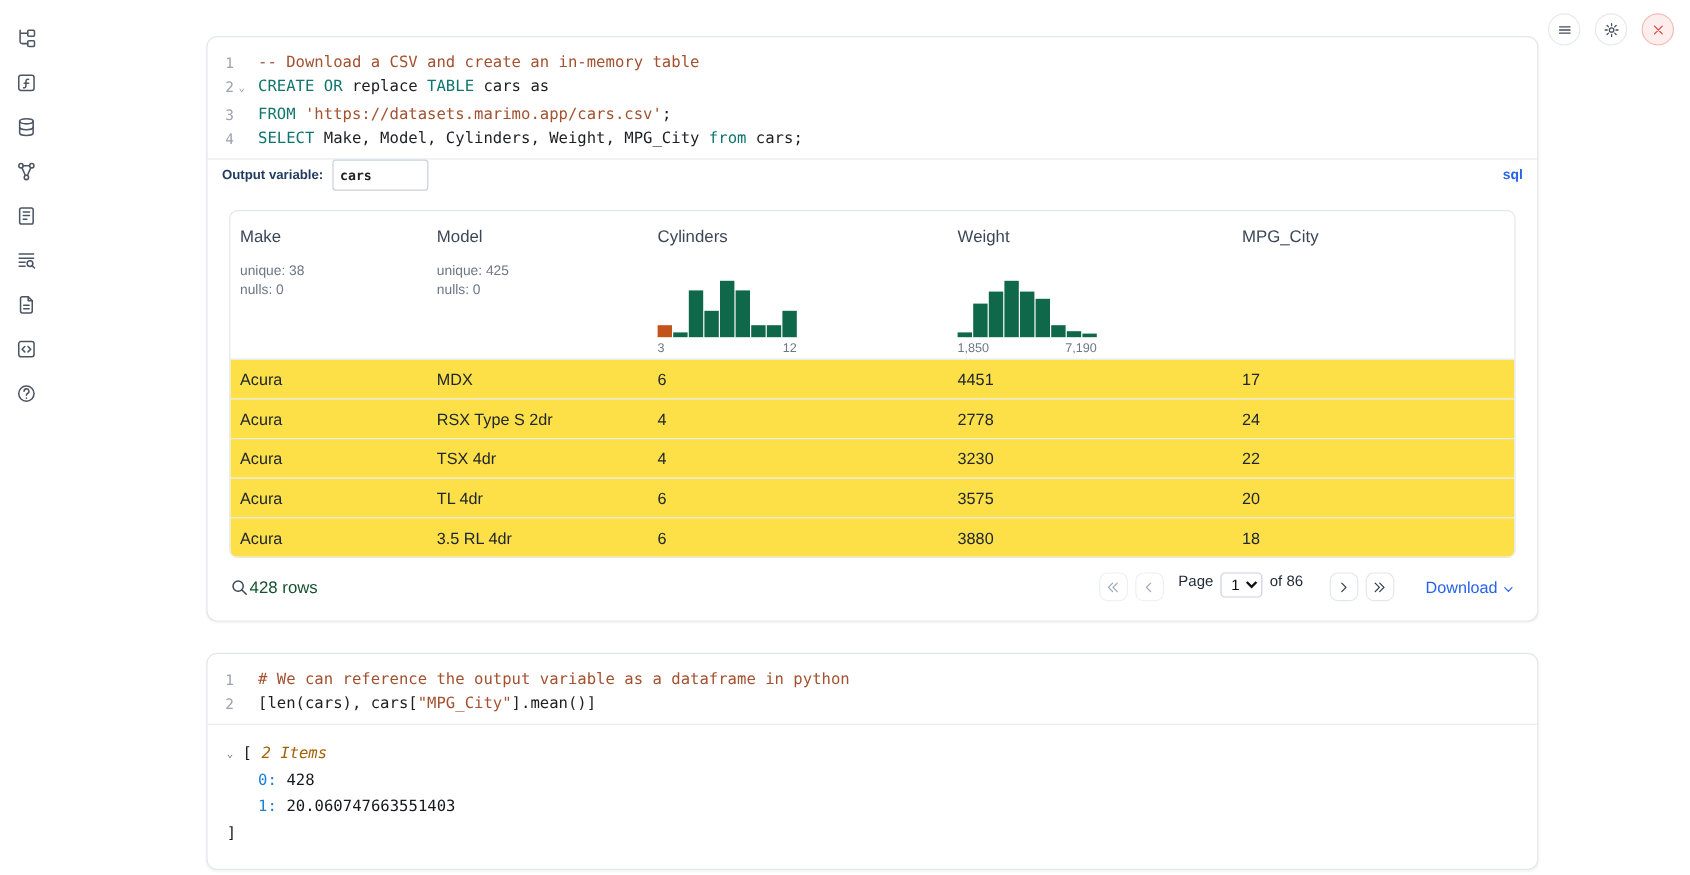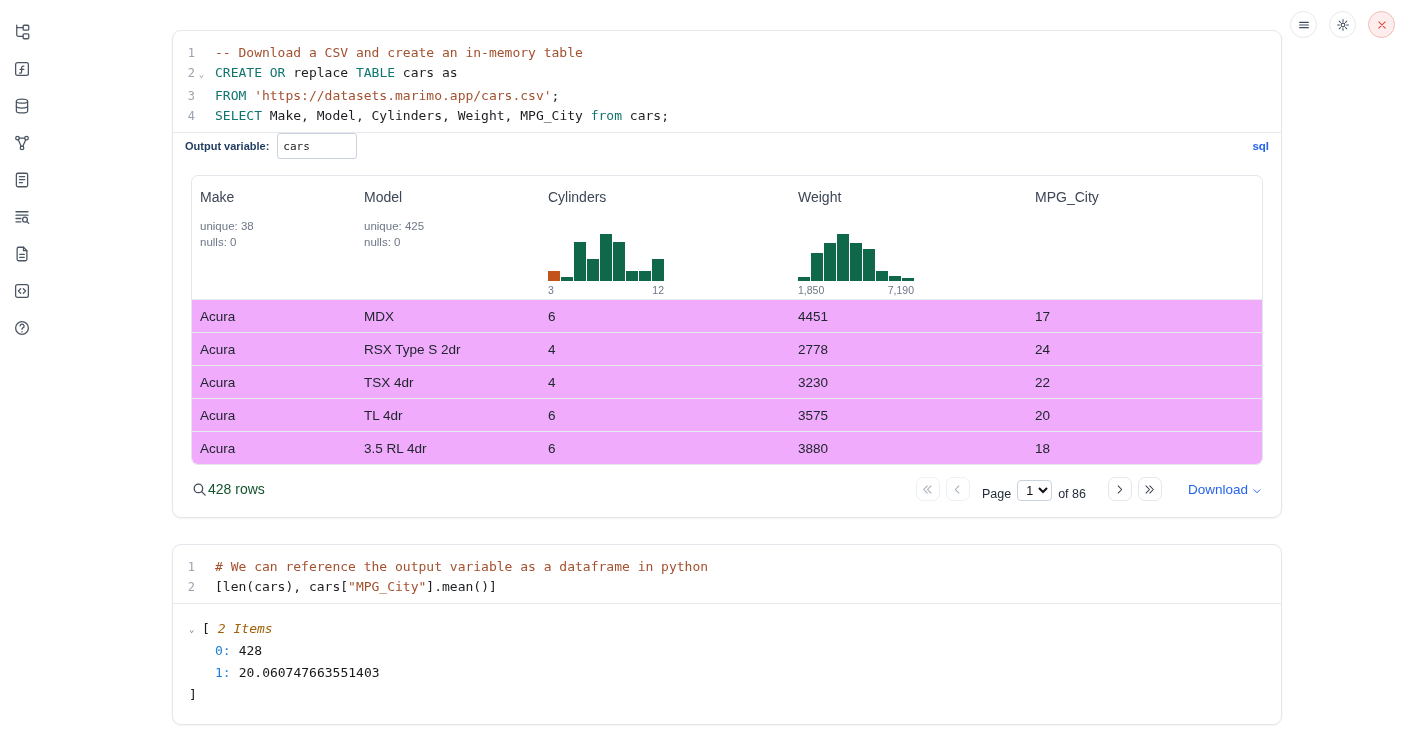--- a/index.html
+++ b/index.html
@@ -30,44 +30,44 @@
   .fold{width:13px;flex:none;color:#8a94a3;font-size:9px;text-align:center;line-height:23px}
   .code-text{padding-left:7px;white-space:pre;color:#1c1e21}
   .tok-kw{color:var(--kw)}
   .tok-com{color:var(--com)}
   .tok-str{color:var(--str)}
   .tok-pl{color:#1c1e21}
 
   
   .outvar-row{border-top:1px solid #e6e9ee;height:27px;display:flex;align-items:center;padding:0 12px;gap:8px}
   .outvar-label{font-size:11px;font-weight:700;color:#1f3a5f}
-  .outvar-input{width:80px;height:18px;border:1px solid #c9d2dd;border-radius:3px;font-size:11px;font-weight:400;color:#222;padding:12px 5px;font-family:"DejaVu Sans Mono",monospace}
+  .outvar-input{width:80px;height:18px;border:1px solid #c9d2dd;border-radius:3px;font-size:11px;font-weight:700;color:#222;padding:12px 5px;font-family:"DejaVu Sans Mono",monospace}
   .lang-badge{margin-left:auto;font-size:11.5px;font-weight:600;color:var(--blue);cursor:pointer}
 
   
   .table-wrap{margin:16px 18px 0 18px;border:1px solid #e3e7ec;border-radius:7px;overflow:hidden}
   .thead,.tr{display:grid;grid-template-columns:164px 184px 250px 237px 1fr}
   .thead{height:123px}
   .th{padding:13px 8px 0 8px;display:flex;flex-direction:column;cursor:pointer}
   .th-label{font-size:14px;color:#3c4656;margin-bottom:13px}
   .th-meta{font-size:11.5px;color:#6d7787;line-height:16px}
   .hist{margin-top:auto}
   .hist-bars{display:flex;align-items:flex-end;gap:1px;height:48px;width:116px}
   .bar{width:12px;background:var(--bar)}
   .bar.accent{background:var(--bar-accent)}
   .hist-labels{display:flex;justify-content:space-between;width:116px;font-size:10.5px;color:#6d7787;padding-top:3px;height:18px}
-  .tr{height:33px;border-top:1px solid #e8ebef;background:#f0abfc;cursor:default}
+  .tr{height:33px;border-top:1px solid #e8ebef;background:#fde047;cursor:default}
   .td{font-size:13.5px;color:#20262e;padding-left:8px;display:flex;align-items:center}
 
   
   .table-footer{display:flex;align-items:center;padding:12px 18px 16px 18px}
   .search-btn{border:none;background:none;cursor:pointer;display:flex}
   .search-btn svg{width:17px;height:17px;stroke:#3f4a59;fill:none;stroke-width:1.8;stroke-linecap:round}
   .rowcount{font-size:14px;color:#14532d;}
-  .pager{margin-left:auto;display:flex;align-items:flex-end;gap:6px}
+  .pager{margin-left:auto;display:flex;align-items:flex-start;gap:6px}
   .pg-btn{width:24px;height:24px;border:1px solid #e3e7ec;border-radius:7px;background:#fff;display:flex;align-items:center;justify-content:center;cursor:pointer}
   .pg-btn svg{width:13px;height:13px;stroke:#2f3a49;fill:none;stroke-width:1.9;stroke-linecap:round;stroke-linejoin:round}
   .pg-btn.dim{border-color:#edf0f4}
   .pg-btn.dim svg{stroke:#9aa6b5}
   .page-label{font-size:12.5px;color:#1f2937;margin-left:6px}
   .page-select{height:21px;border:1px solid #c9d2dd;border-radius:4px;font-size:12.5px;padding:0 2px 0 4px;color:#111;background:#fff;font-family:"Liberation Sans",sans-serif}
   .page-total{font-size:12.5px;color:#1f2937;margin-right:16px}
   .download{margin-left:26px;display:flex;align-items:flex-end;gap:3px;color:var(--blue);font-size:13.5px;cursor:pointer;border:none;background:none;font-family:inherit}
   .download svg{width:12px;height:12px;stroke:var(--blue);fill:none;stroke-width:2;stroke-linecap:round;stroke-linejoin:round}
 

